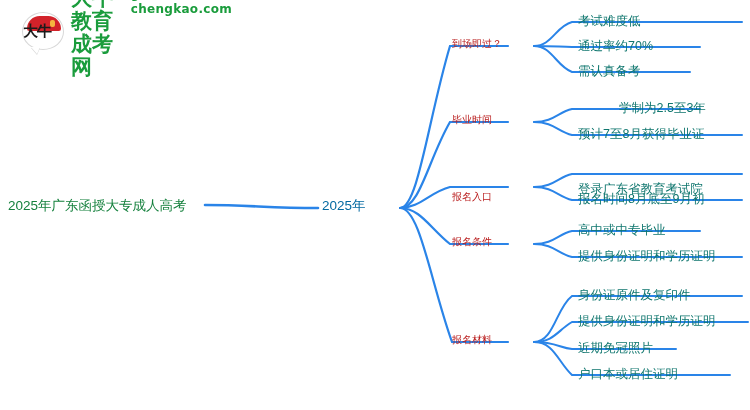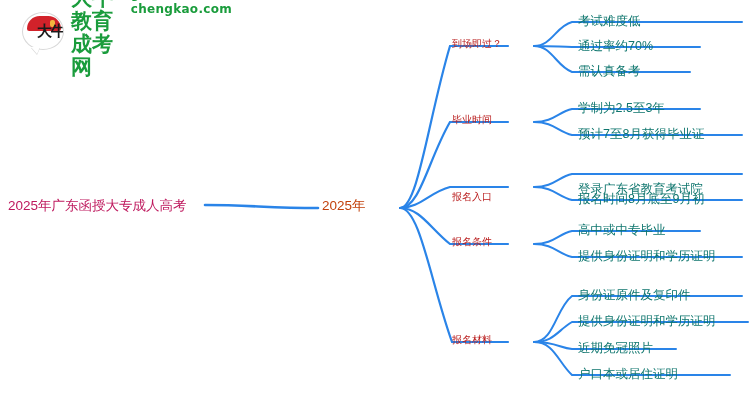--- a/index.html
+++ b/index.html
@@ -54,21 +54,21 @@
     position: absolute;
     right: 6px; top: 4px;
     width: 5px; height: 7px;
     background: #f4b63f;
     border-radius: 2px;
   }
   #logo-glyph {
     position: absolute;
     left: 0; top: 11px;
     width: 42px;
-    text-align: right;
+    text-align: left;
     font-size: 15px;
     font-weight: bold;
     line-height: 15px;
     letter-spacing: -1px;
     color: #1b1b1b;
     font-family: "DejaVu Sans", sans-serif;
   }
   #logo-tail {
     position: absolute;
     left: 9px; bottom: 0px;
@@ -104,27 +104,27 @@
     height: 410px;
   }
 
   .node {
     position: absolute;
     white-space: nowrap;
     line-height: 1;
   }
   .node-root {
     font-size: 13.5px;
-    color: #be185d;
+    color: #15803d;
     left: 8px;
     top: 199px;
   }
   .node-l1 {
     font-size: 13.5px;
-    color: #c2410c;
+    color: #0369a1;
     left: 322px;
     top: 199px;
   }
   .node-l2 {
     font-size: 10px;
     color: #b91c1c;
     left: 452px;
   }
   .node-l3 {
     font-size: 12.5px;
@@ -189,21 +189,21 @@
 <div class="node node-l2" style="top:39px;">到场即过？</div>
 <div class="node node-l2" style="top:115px;text-align:center;">毕业时间</div>
 <div class="node node-l2" style="top:180px;margin-top:12px;">报名入口</div>
 <div class="node node-l2" style="top:237px;">报名条件</div>
 <div class="node node-l2" style="top:335px;">报名材料</div>
 
 <div class="node node-l3" style="top:15px;">考试难度低</div>
 <div class="node node-l3" style="top:40px;">通过率约70%</div>
 <div class="node node-l3" style="top:65px;">需认真备考</div>
 
-<div class="node node-l3" style="top:102px;">学制为2.5至3年</div>
+<div class="node node-l3" style="top:102px;margin-left:41px;">学制为2.5至3年</div>
 <div class="node node-l3" style="top:128px;">预计7至8月获得毕业证</div>
 
 <div class="node node-l3" style="top:183px;">登录广东省教育考试院</div>
 <div class="node node-l3" style="top:193px;">报名时间8月底至9月初</div>
 
 <div class="node node-l3" style="top:224px;">高中或中专毕业</div>
 <div class="node node-l3" style="top:250px;">提供身份证明和学历证明</div>
 
 <div class="node node-l3" style="top:289px;">身份证原件及复印件</div>
 <div class="node node-l3" style="top:315px;">提供身份证明和学历证明</div>

